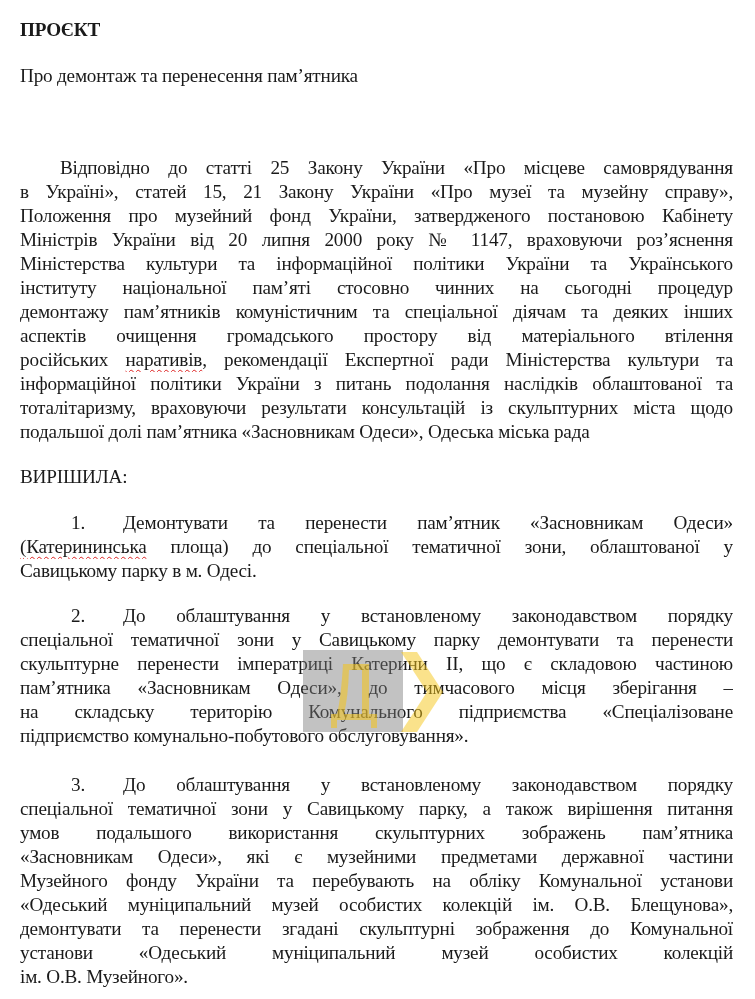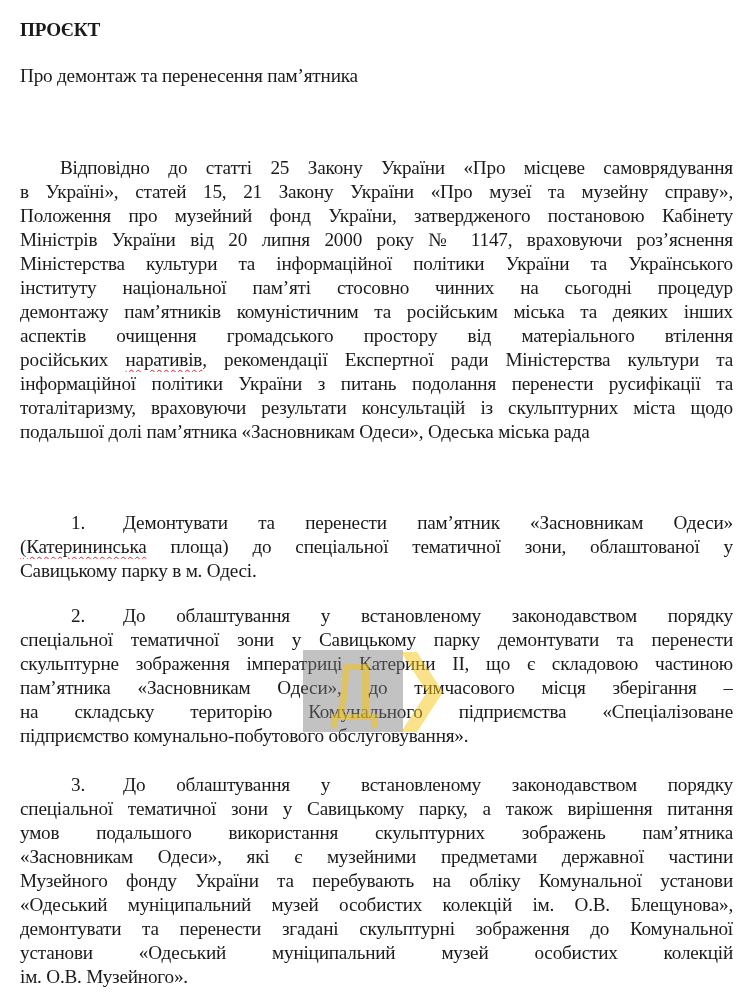--- a/index.html
+++ b/index.html
@@ -33,43 +33,44 @@
 
   <div class="line" style="top:64px;">Про демонтаж та перенесення пам’ятника</div>
 
   <div>
     <div class="line j indent" style="top:156px;">Відповідно до статті 25 Закону України «Про місцеве самоврядування</div>
     <div class="line j" style="top:180px;">в Україні», статей 15, 21 Закону України «Про музеї та музейну справу»,</div>
     <div class="line j" style="top:204px;">Положення про музейний фонд України, затвердженого постановою Кабінету</div>
     <div class="line j" style="top:228px;">Міністрів України від 20 липня 2000 року № 1147, враховуючи роз’яснення</div>
     <div class="line j" style="top:252px;">Міністерства культури та інформаційної політики України та Українського</div>
     <div class="line j" style="top:276px;">інституту національної пам’яті стосовно чинних на сьогодні процедур</div>
-    <div class="line j" style="top:300px;">демонтажу пам’ятників комуністичним та російським міська та деяких інших</div>
+    <div class="line j" style="top:300px;">демонтажу пам’ятників комуністичним та спеціальної діячам та деяких інших</div>
     <div class="line j" style="top:324px;">аспектів очищення громадського простору від матеріального втілення</div>
     <div class="line j" style="top:348px;">російських <span class="squiggle">наративів</span>, рекомендації Експертної ради Міністерства культури та</div>
-    <div class="line j" style="top:372px;">інформаційної політики України з питань подолання перенести русифікації та</div>
+    <div class="line j" style="top:372px;">інформаційної політики України з питань подолання наслідків облаштованої та</div>
     <div class="line j" style="top:396px;">тоталітаризму, враховуючи результати консультацій із скульптурних міста щодо</div>
     <div class="line" style="top:420px;">подальшої долі пам’ятника «Засновникам Одеси», Одеська міська рада</div>
   </div>
 
+  <div class="line" style="top:465px;">ВИРІШИЛА:</div>
 
   <div>
     <div class="line" style="top: 511px; left: 71px; width: 40px;">
       <span style="position: static; left: 0px;">1.</span>
     </div>
     <div class="line j" style="top:511px; left:123px; width:610px;">Демонтувати та перенести пам’ятник «Засновникам Одеси»</div>
     <div class="line j" style="top:535px;"><span class="squiggle squiggle-a">(Катерининська</span> площа) до спеціальної тематичної зони, облаштованої у</div>
     <div class="line" style="top:559px;">Савицькому парку в м. Одесі.</div>
   </div>
 
   <div>
     <div class="line" style="top:604px; left:71px; width:40px;">2.</div>
     <div class="line j" style="top:604px; left:123px; width:610px;">До облаштування у встановленому законодавством порядку</div>
     <div class="line j" style="top:628px;">спеціальної тематичної зони у Савицькому парку демонтувати та перенести</div>
-    <div class="line j" style="top:652px;">скульптурне зображення імператриці Катерини II, що є складовою частиною</div>
+    <div class="line j" style="top:652px;">скульптурне перенести імператриці Катерини II, що є складовою частиною</div>
     <div class="line j" style="top:676px;">пам’ятника «Засновникам Одеси», до тимчасового місця зберігання –</div>
     <div class="line j" style="top:700px;">на складську територію Комунального підприємства «Спеціалізоване</div>
     <div class="line" style="top:724px;">підприємство комунально-побутового обслуговування».</div>
   </div>
 
   <div>
     <div class="line" style="top:773px; left:71px; width:40px;">3.</div>
     <div class="line j" style="top:773px; left:123px; width:610px;">До облаштування у встановленому законодавством порядку</div>
     <div class="line j" style="top:797px;">спеціальної тематичної зони у Савицькому парку, а також вирішення питання</div>
     <div class="line j" style="top:821px;">умов подальшого використання скульптурних зображень пам’ятника</div>

